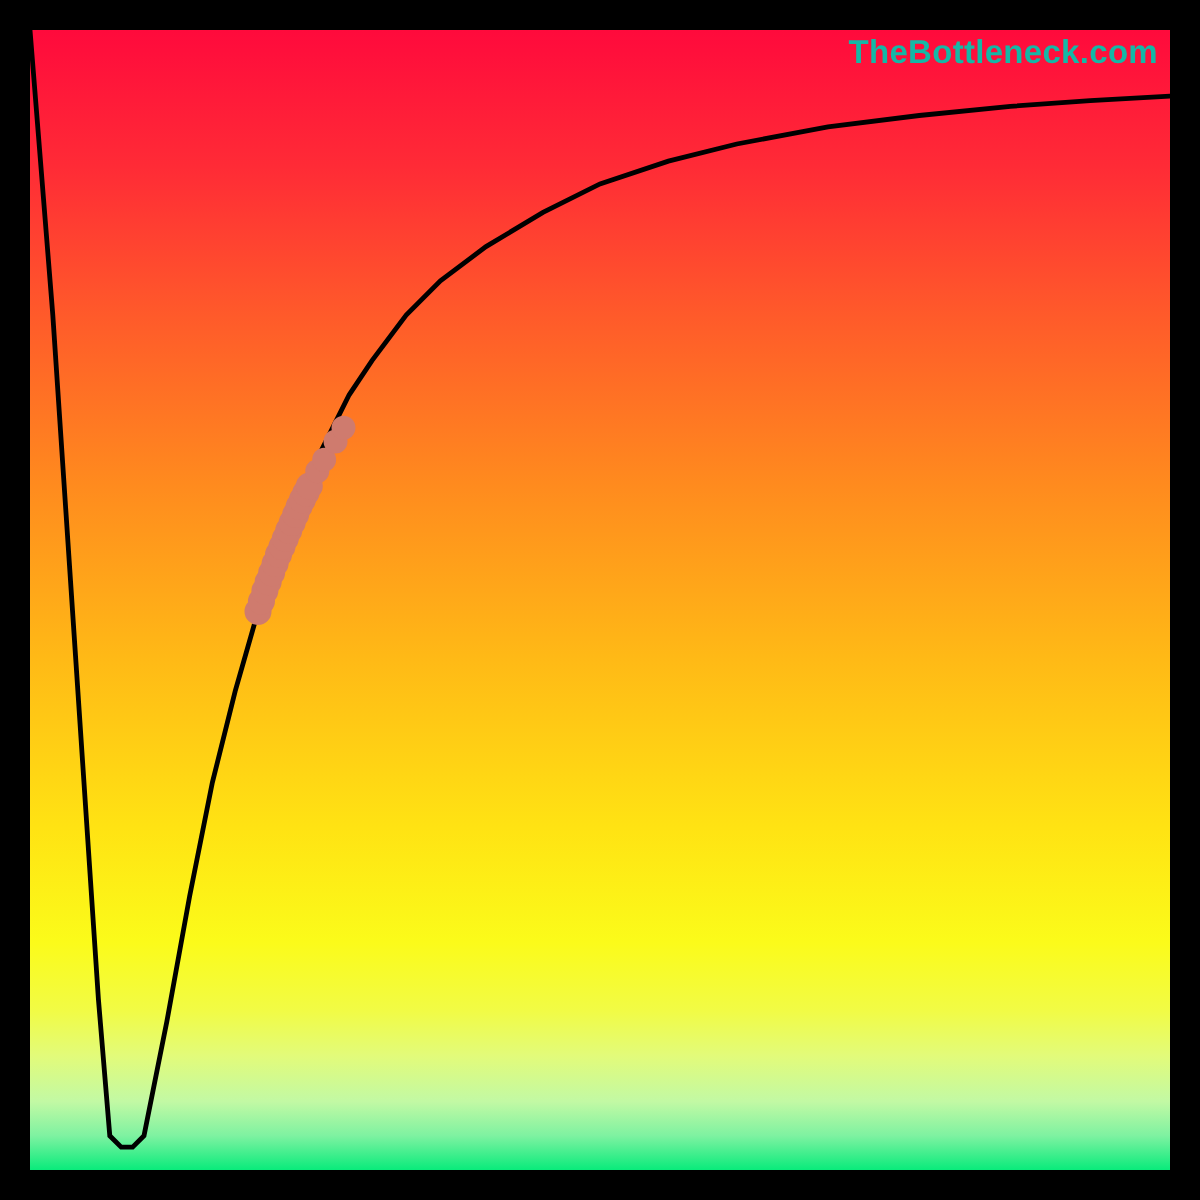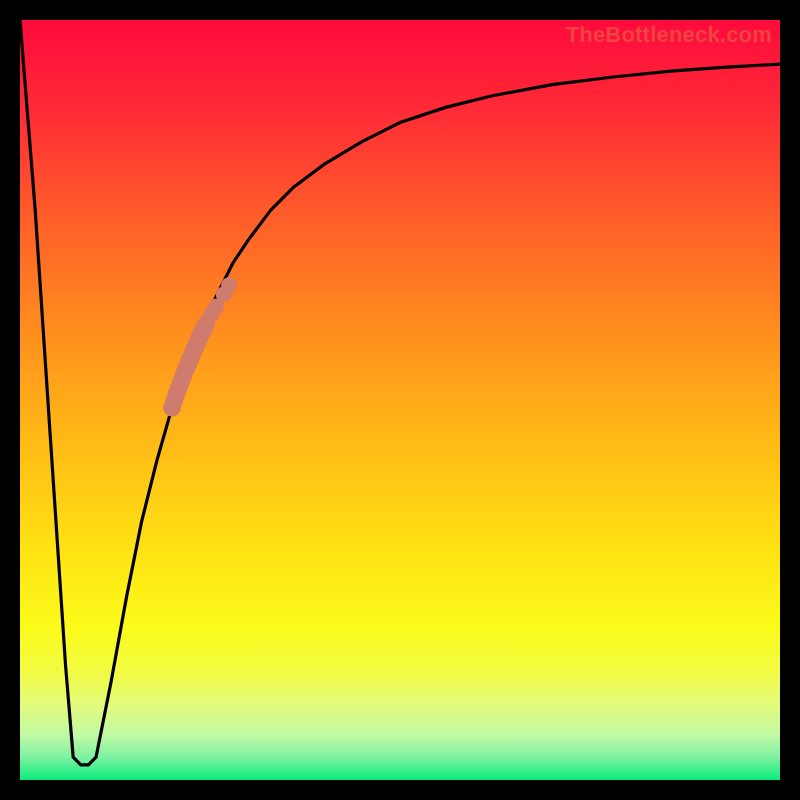--- a/index.html
+++ b/index.html
@@ -28,21 +28,21 @@
   .gradient-bg {
     position: absolute;
     inset: 0;
   }
   .watermark {
     position: absolute;
     top: 2px;
     right: 8px;
     font-size: 22px;
     font-weight: 600;
-    color: #ef4444;
+    color: #14b8a6;
     letter-spacing: 0.2px;
     z-index: 10;
     user-select: none;
   }
   svg.curve {
     position: absolute;
     inset: 0;
     z-index: 5;
   }
 </style>

